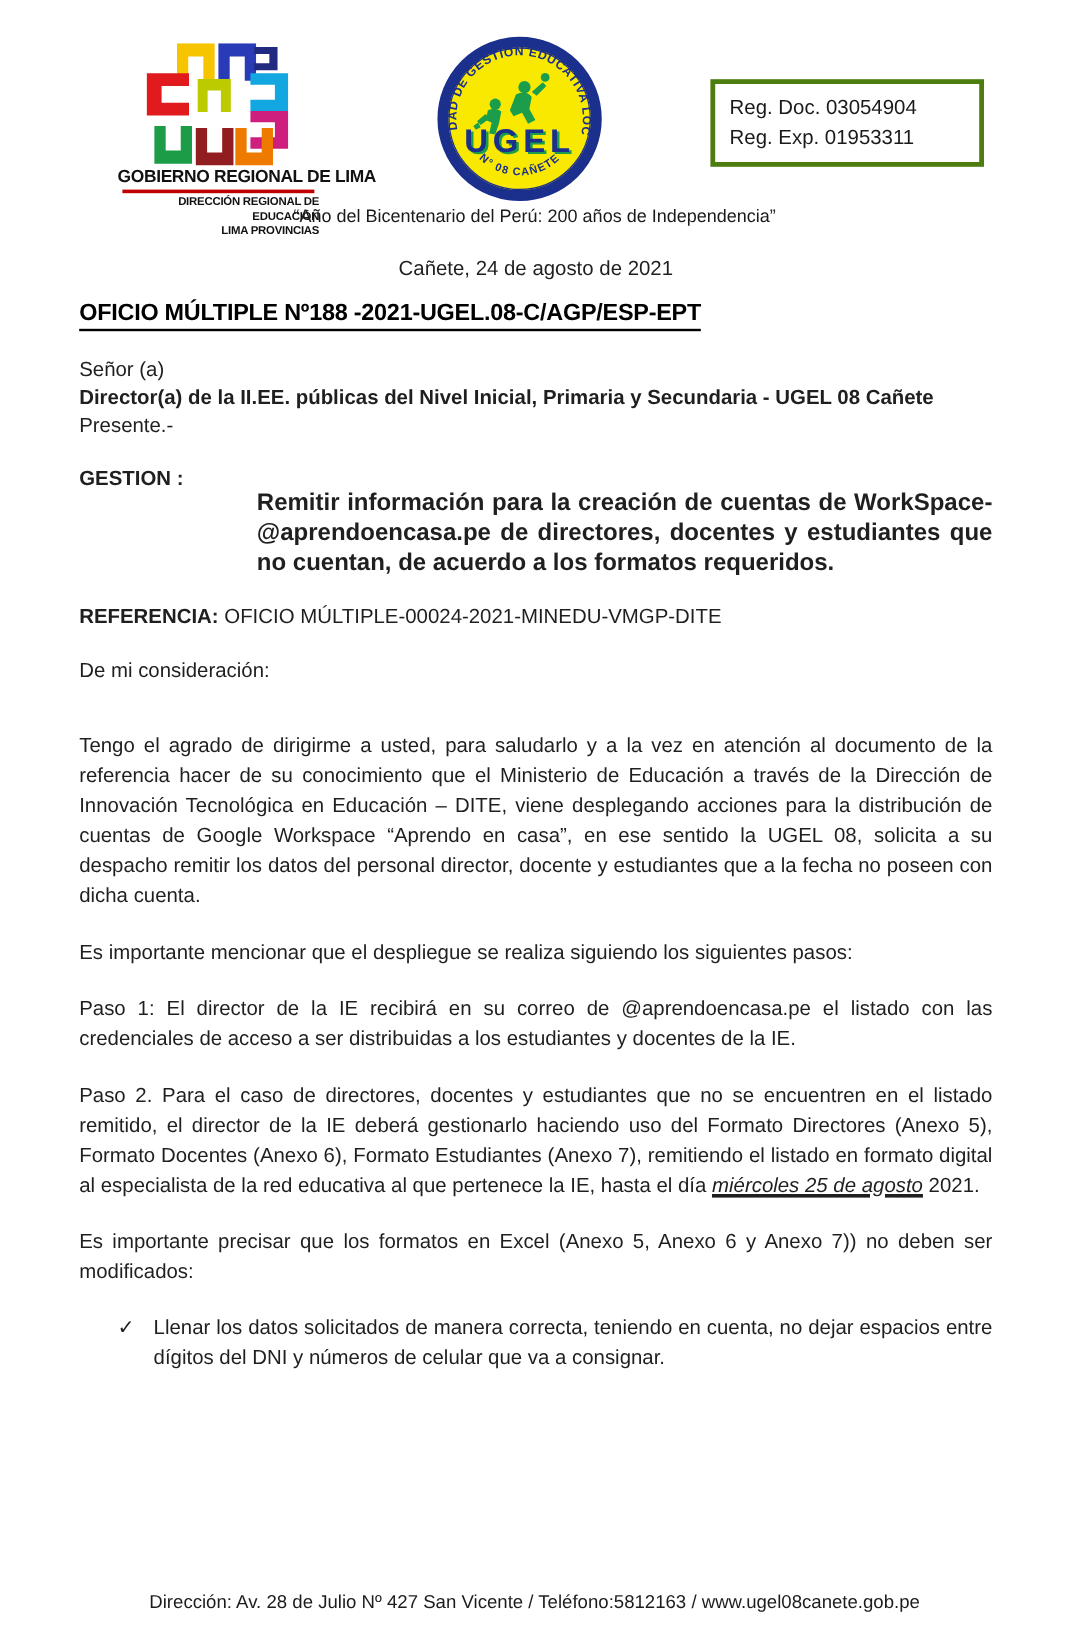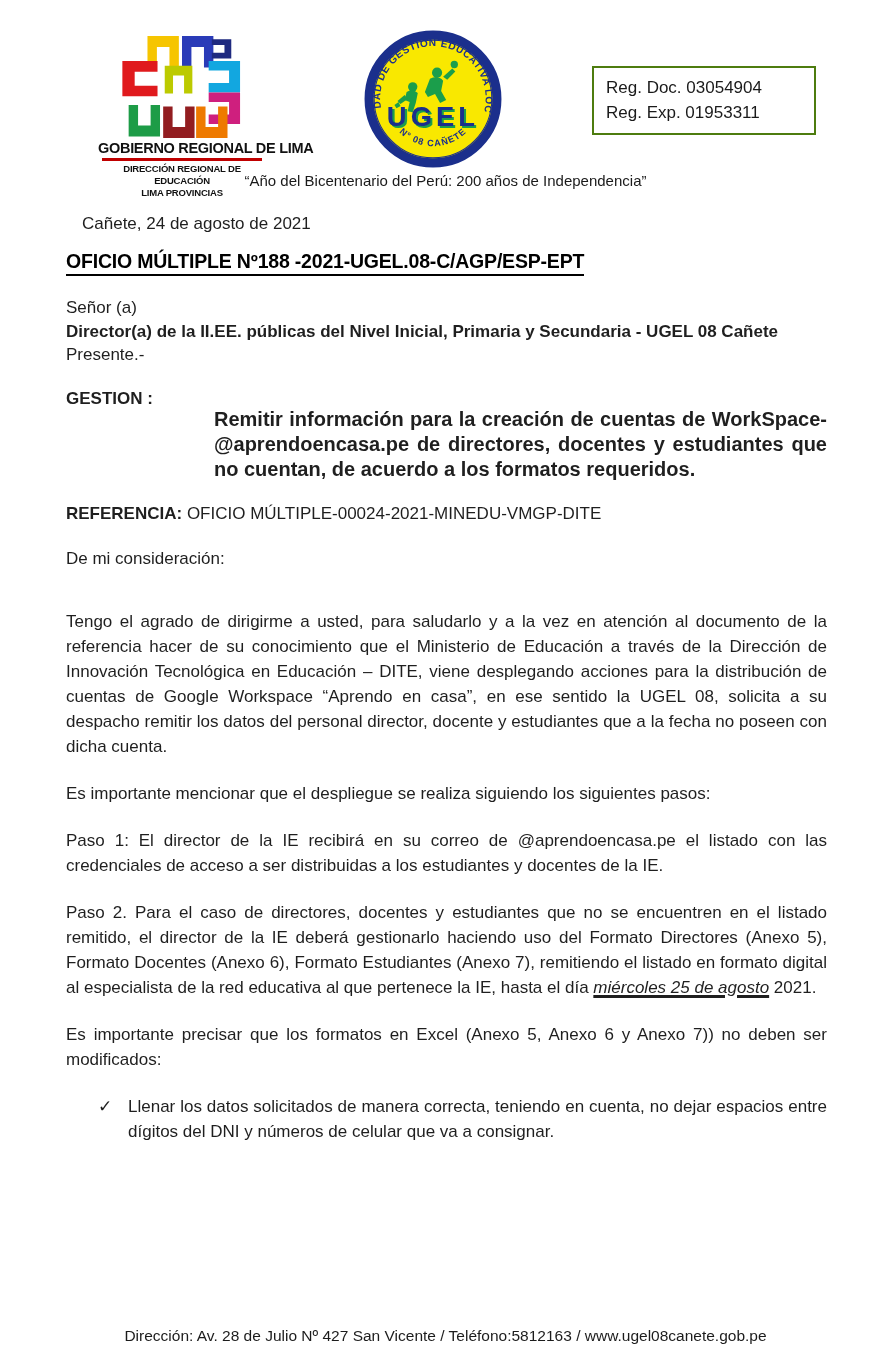--- a/index.html
+++ b/index.html
@@ -7,35 +7,35 @@
     position:relative;
     width:891px;height:1367px;
     margin:0 auto;
     background:#ffffff;
     font-family:"Liberation Sans","DejaVu Sans",sans-serif;
     color:#1f1f1f;
     overflow:hidden;
   }
   
   .header{position:absolute;top:0;left:0;right:0;height:212px;}
-  .left-logo{position:absolute;left:98px;top:36px;width:168px;text-align:center;}
+  .left-logo{position:absolute;left:98px;top:36px;width:168px;text-align:right;}
   .left-logo svg{display:block;margin:0 auto;}
   .gob-title{font-size:14.5px;font-weight:bold;color:#111;letter-spacing:-0.3px;margin-top:2px;white-space:nowrap;}
   .red-rule{height:3px;background:#c00000;margin:2px 4px;}
   .dre-line{font-size:9.5px;font-weight:bold;color:#111;letter-spacing:-0.2px;line-height:1.25;}
   .ugel-logo{position:absolute;left:362px;top:28px;width:142px;height:142px;}
   .reg-box{
     position:absolute;left:592px;top:66px;width:196px;
-    border:2px solid #4d7c0f;padding:8px 12px;
+    border:4px solid #4d7c0f;padding:8px 12px;
     font-size:17px;line-height:1.45;color:#1a1a1a;
   }
   .motto{position:absolute;top:172px;left:0;right:0;text-align:center;font-size:15px;color:#1a1a1a;}
   
   .content{position:absolute;top:214px;left:66px;right:64px;}
-  .date-line{font-size:17px;margin:0 16px 16px;}
+  .date-line{font-size:17px;margin:0 16px 16px;text-align:center;}
   .doc-title{
     display:inline-block;font-size:19.5px;font-weight:bold;color:#000;
     border-bottom:2px solid #000000;padding-bottom:1px;letter-spacing:-0.2px;
     margin:0 0 20px;white-space:nowrap;
   }
   .addressee{font-size:17px;line-height:23.5px;margin:0 0 22px;}
   .addressee .bold{font-weight:bold;}
   .para{font-size:17px;line-height:25px;text-align:justify;margin:0 0 22px;}
   .subject-row{display:flex;margin:0 0 22px;}
   .subject-label{flex:0 0 148px;font-size:17px;font-weight:bold;}

